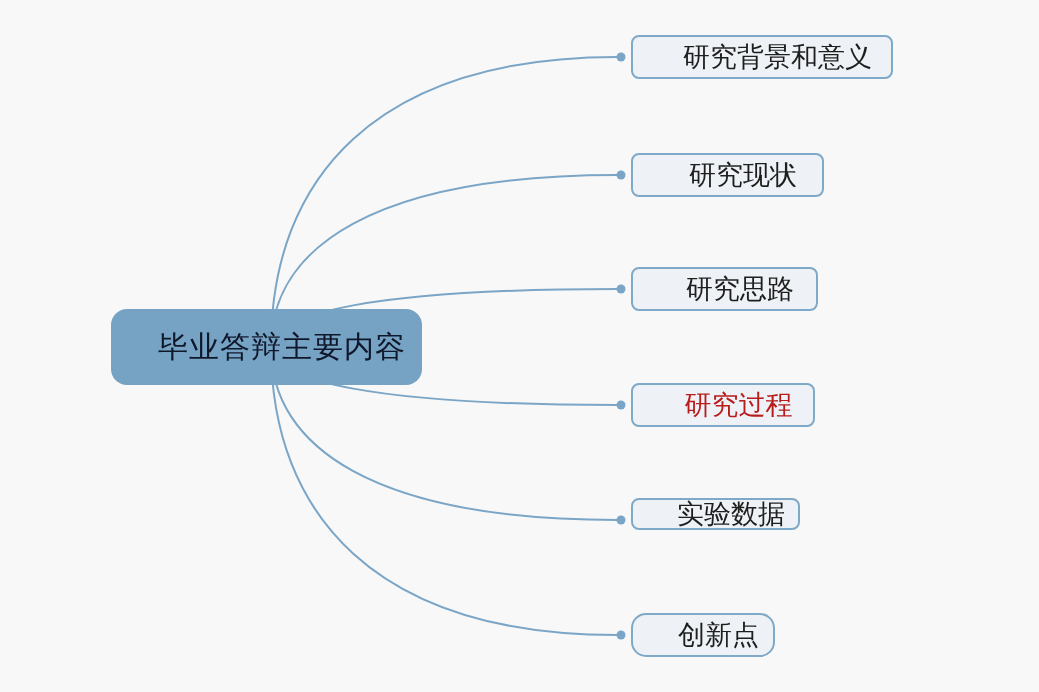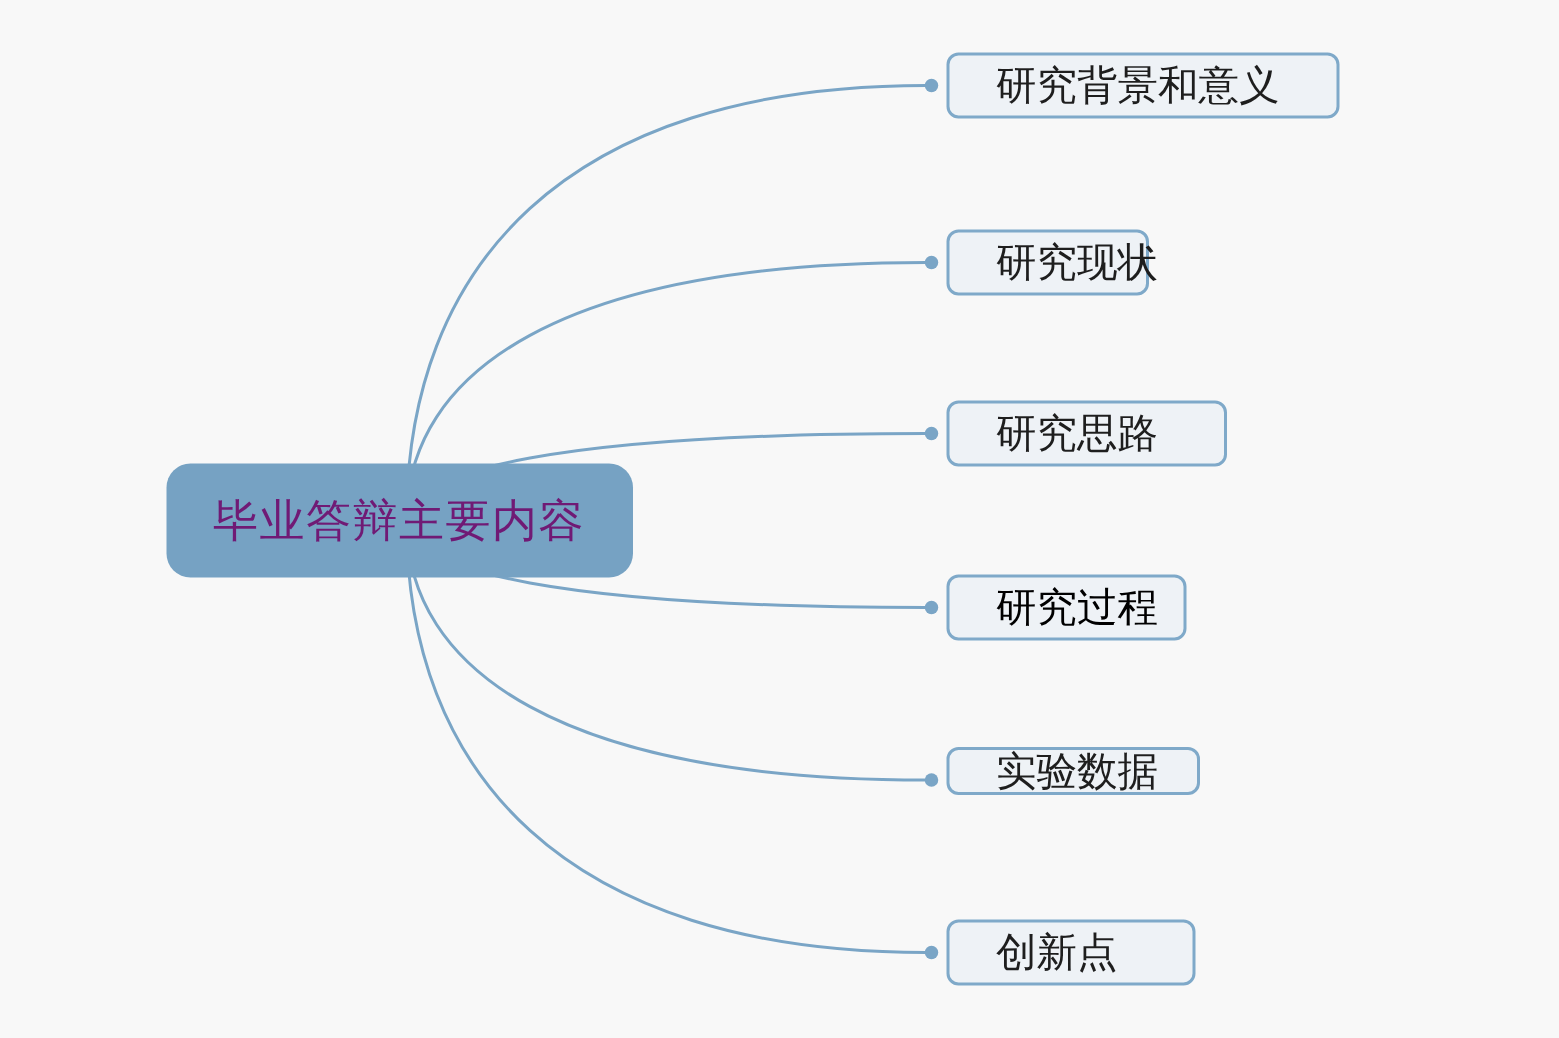--- a/index.html
+++ b/index.html
@@ -22,21 +22,21 @@
     left: 0;
     top: 0;
     z-index: 1;
   }
   .node {
     position: absolute;
     z-index: 2;
     box-sizing: border-box;
     display: flex;
     align-items: center;
-    justify-content: flex-start;
+    justify-content: center;
     white-space: nowrap;
     cursor: default;
     user-select: none;
     padding-left: 31px;
   }
   .node.root {
     border-radius: 16px;
     font-size: 30px;
     letter-spacing: 1px;
   }
@@ -58,36 +58,36 @@
       <circle cx="621" cy="175" r="4.5" fill="#7AA5C6"></circle>
       <path d="M 271 347 C 271 313.36 374.95 289 617.5 289" fill="none" stroke="#7AA5C6" stroke-width="2" stroke-linecap="round"></path>
       <circle cx="621" cy="289" r="4.5" fill="#7AA5C6"></circle>
       <path d="M 271 347 C 271 380.64 374.95 405 617.5 405" fill="none" stroke="#7AA5C6" stroke-width="2" stroke-linecap="round"></path>
       <circle cx="621" cy="405" r="4.5" fill="#7AA5C6"></circle>
       <path d="M 271 347 C 271 447.34 374.95 520 617.5 520" fill="none" stroke="#7AA5C6" stroke-width="2" stroke-linecap="round"></path>
       <circle cx="621" cy="520" r="4.5" fill="#7AA5C6"></circle>
       <path d="M 271 347 C 271 514.04 374.95 635 617.5 635" fill="none" stroke="#7AA5C6" stroke-width="2" stroke-linecap="round"></path>
       <circle cx="621" cy="635" r="4.5" fill="#7AA5C6"></circle>
     </svg>
-  <div class="node root" style="left: 111px; top: 309px; width: 311px; height: 76px; background: rgb(118, 162, 195); color: #701a75;">
+  <div class="node root" style="left: 111px; top: 309px; width: 311px; height: 76px; background: rgb(118, 162, 195); color: #0f172a;">
     <span>毕业答辩主要内容</span>
   </div>
   <div id="branch-layer">
       <div class="node branch" style="left: 631px; top: 35px; width: 262px; height: 44px; background: rgb(238, 242, 246); border-color: rgb(127, 169, 201); color: rgb(30, 30, 30);">
         <span>研究背景和意义</span>
       </div>
-      <div class="node branch" style="left: 631px; top: 153px; width: 135px; height: 44px; background: rgb(238, 242, 246); border-color: rgb(127, 169, 201); color: rgb(30, 30, 30);">
+      <div class="node branch" style="left: 631px; top: 153px; width: 193px; height: 44px; background: rgb(238, 242, 246); border-color: rgb(127, 169, 201); color: rgb(30, 30, 30);">
         <span>研究现状</span>
       </div>
       <div class="node branch" style="left: 631px; top: 267px; width: 187px; height: 44px; background: rgb(238, 242, 246); border-color: rgb(127, 169, 201); color: rgb(30, 30, 30);">
         <span>研究思路</span>
       </div>
-      <div class="node branch" style="left: 631px; top: 383px; width: 160px; height: 44px; background: rgb(238, 242, 246); border-color: rgb(127, 169, 201); color: #000000;">
+      <div class="node branch" style="left: 631px; top: 383px; width: 184px; height: 44px; background: rgb(238, 242, 246); border-color: rgb(127, 169, 201); color: #b91c1c;">
         <span>研究过程</span>
       </div>
       <div class="node branch" style="left: 631px; top: 498px; width: 169px; height: 32px; background: rgb(238, 242, 246); border-color: rgb(127, 169, 201); color: rgb(30, 30, 30);">
         <span>实验数据</span>
       </div>
-      <div class="node branch" style="left: 631px; top: 613px; width: 166px; height: 44px; background: rgb(238, 242, 246); border-color: rgb(127, 169, 201); color: rgb(30, 30, 30);">
+      <div class="node branch" style="left: 631px; top: 613px; width: 144px; height: 44px; background: rgb(238, 242, 246); border-color: rgb(127, 169, 201); color: rgb(30, 30, 30); border-radius: 15px;">
         <span>创新点</span>
       </div>
     </div>
 </div>
 
 </body></html>

